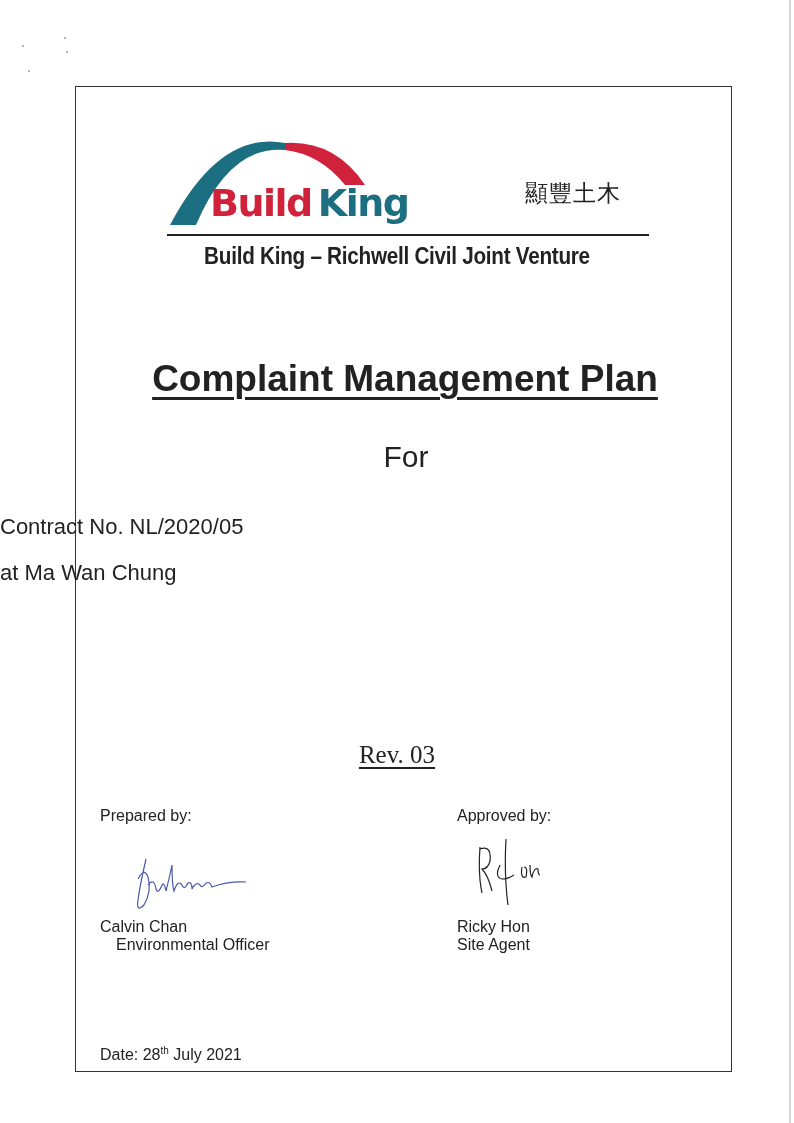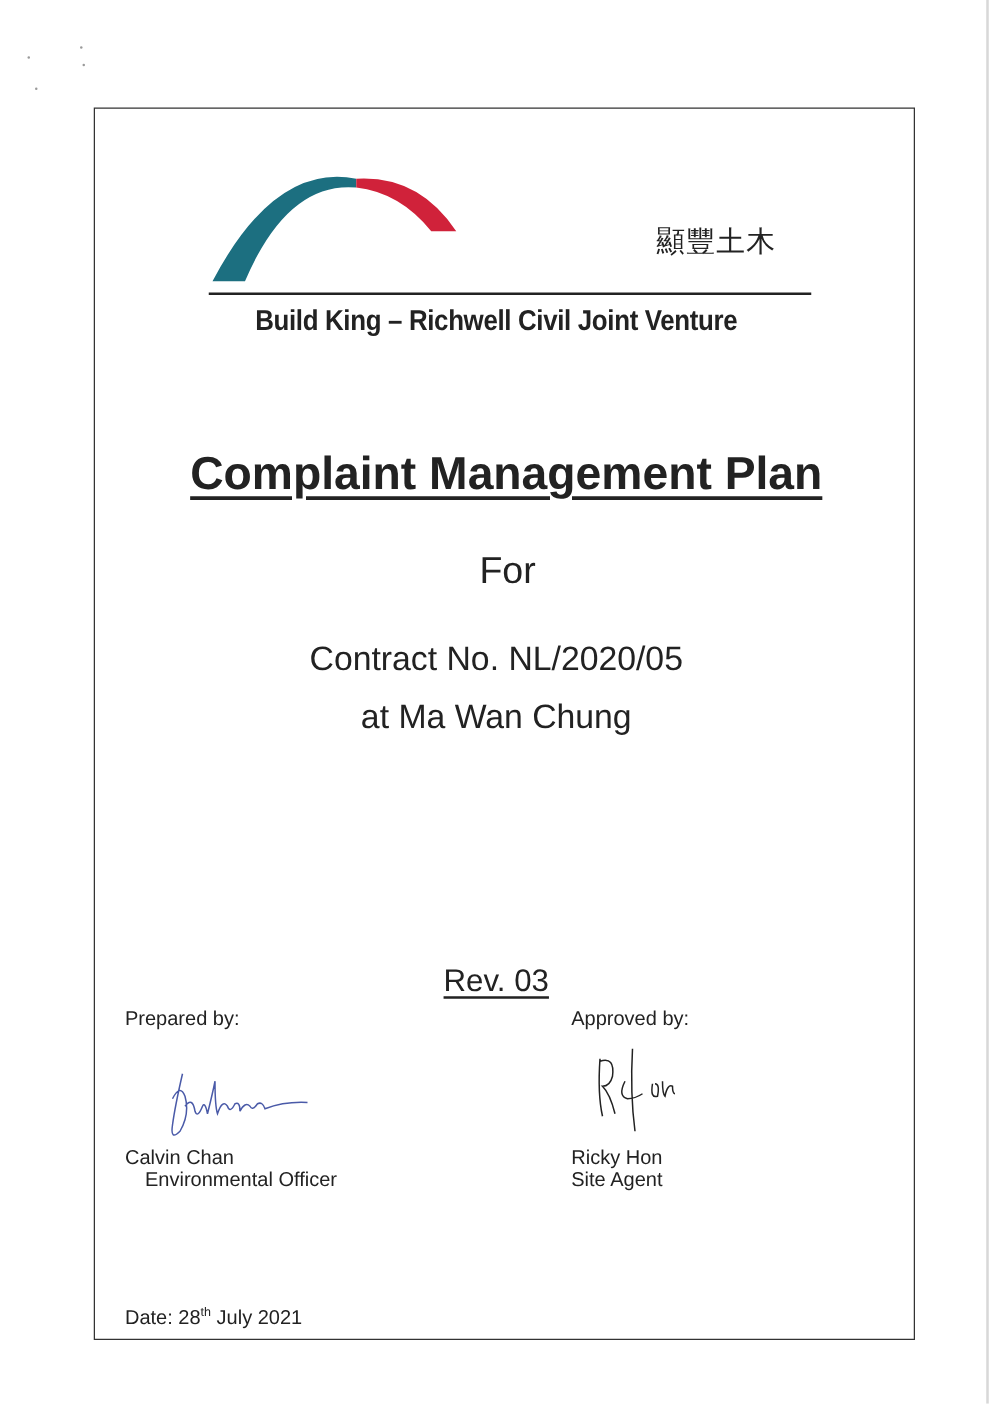--- a/index.html
+++ b/index.html
@@ -34,26 +34,27 @@
       position: absolute; left: 0; width: 794px; top: 243px; text-align: center;
       font-family: "Liberation Sans", sans-serif; font-weight: bold; font-size: 23px; color: #222;
       transform: scaleX(0.9); letter-spacing: -0.3px;
     }
     .title {
       position: absolute; left: 0; width: 810px; top: 358px; text-align: center;
       font-weight: bold; font-size: 37px; text-decoration: underline; text-decoration-thickness: 3px;
       text-underline-offset: 6px; color: #222;
     }
     .for { position: absolute; left: 0; width: 812px; top: 440px; text-align: center; font-size: 30px; color: #222; }
-    .lines { position: absolute; left: 0; width: 794px; top: 508px; text-align: center; font-size: 27px; color: #222; }
+    .lines { position: absolute; left: 0; width: 794px; top: 508px; font-size: 22px; color: #222; }
     .lines div { height: 45.5px; line-height: 38px; }
     .rev {
-      position: absolute; left: 0; width: 794px; top: 771px; text-align: center; font-size: 25px;
+      position: absolute; left: 0; width: 794px; top: 741px; text-align: center; font-size: 25px;
       text-decoration: underline; text-decoration-thickness: 2px; text-underline-offset: 4px; color: #222;
       padding-left: 0px;
+      font-family: Liberation Serif, serif;
     }
     .rev span { position: relative; left: 0px; }
     .small { font-size: 16px; color: #222; line-height: 18px; }
     .sig { position: absolute; }
     .date sup { font-size: 10px; line-height: 0; }
   </style>
 </head>
 <body>
 
 <div class="speck" style="left:22px;top:45px;"></div>
@@ -62,20 +63,23 @@
 <div class="speck" style="left:28px;top:70px;"></div>
 <div class="edge-line"></div>
 
 <div class="frame"></div>
 
 <div class="logo-area">
   <svg class="abs" style="left:0;top:0" width="250" height="95" viewBox="0 0 250 95">
     <path d="M10 85 Q60 -10 125 3 L125 10 Q70 5 36 85 Z" fill="#1c6f80"></path>
     <path d="M125 3 Q175 0 205 45 L185 45 Q160 14 125 10 Z" fill="#d0223a"></path>
   </svg>
+  <div class="bk-text">
+    <span class="bk-build">Build</span><span class="bk-king" style="margin-left:6px">King</span>
+  </div>
   <div class="cn">顯豐土木</div>
 </div>
 
 <div class="rule"></div>
 <div class="jv">Build King – Richwell Civil Joint Venture</div>
 
 <div class="title">Complaint Management Plan</div>
 <div class="for">For</div>
 
 <div class="lines">

